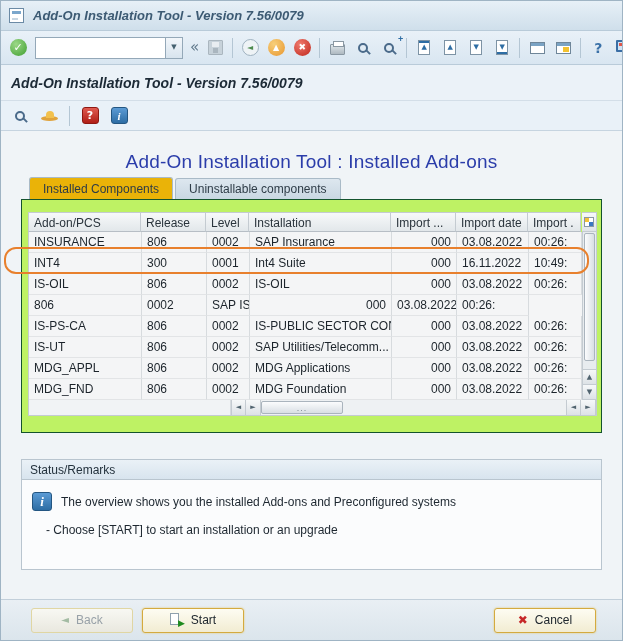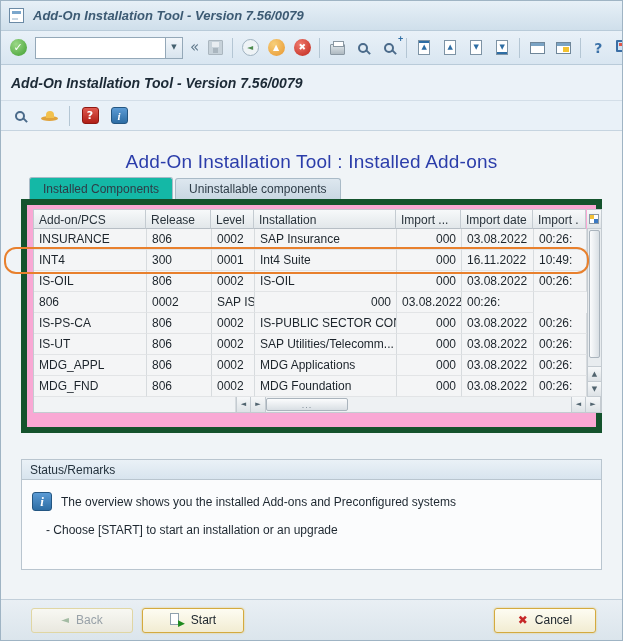--- a/index.html
+++ b/index.html
@@ -57,22 +57,22 @@
   .hat-icon::after{content:"";position:absolute;bottom:4px;left:5px;width:8px;height:7px;background:#f2c14e;border-radius:4px 4px 0 0}
   .sq-box{width:17px;height:17px;border-radius:3px;color:#fff;font-weight:700;display:flex;align-items:center;justify-content:center;font-size:11px}
   .qmark-box{background:linear-gradient(#e05a50,#b01e16);border:1px solid #8e1812}
   .info-box{background:linear-gradient(#5b9bd5,#2d6da4);border:1px solid #235682;font-family:"Liberation Serif",serif;font-style:italic}
 
   
   .content{height:470px;background:#f0f4f7;position:relative}
   .report-title{height:46px;padding-top:20px;text-align:center;font-size:19px;color:#2b3daa;letter-spacing:.2px}
   .tabstrip{display:flex;align-items:flex-end;height:22px;padding-left:28px}
   .tab{height:21px;padding:0 13px;display:flex;align-items:center;font-size:12px;color:#2e3c47;background:linear-gradient(#dde7ef,#c9d7e2);border:1px solid #a9bac7;border-bottom:none;border-radius:3px 3px 0 0;margin-right:2px;position:relative;cursor:default;white-space:nowrap}
-  .tab.active{background:#14b8a6;height:22px;z-index:3}
-  .tab-panel{margin:0 20px;height:234px;background:#f9a8d4;border:6px solid #14532d;position:relative;padding:4px 0 0 6px;z-index:2}
+  .tab.active{background:#eab308;height:22px;z-index:3}
+  .tab-panel{margin:0 20px;height:234px;background:#bef264;border:1px solid #14532d;position:relative;padding:12px 0 0 6px;z-index:2}
 
   
   .grid{width:569px;font-size:12px;color:#1c242b}
   .grid-main{display:flex}
   .hdr-cells,.grid-row{display:grid;grid-template-columns:113px 65px 43px 142px 65px 72px 53px}
   .hdr-cell{height:20px;background:linear-gradient(#f7f9fa,#e2e7ea);border-right:1px solid #c4cbd1;border-top:1px solid #c4cbd1;border-bottom:1px solid #b7bec5;padding:3px 5px 0;white-space:nowrap;overflow:hidden;color:#2a343c}
   .hdr-cells .hdr-cell:first-child{border-left:1px solid #c4cbd1}
   .grid-body{border-left:1px solid #c4cbd1}
   .grid-row{height:21px;background:#f4f5f6}
   .cell{padding:3px 5px 0;border-right:1px solid #d7dbde;border-bottom:1px solid #e2e4e6;white-space:nowrap;overflow:hidden}

